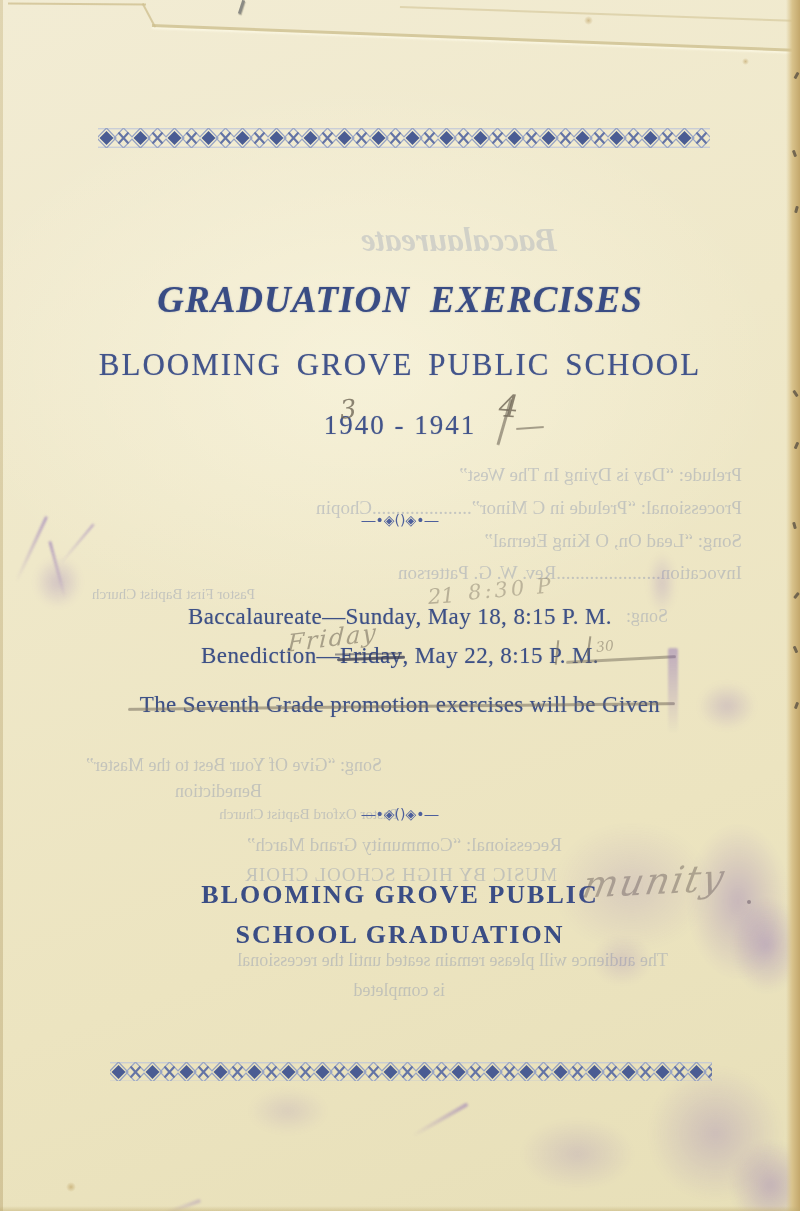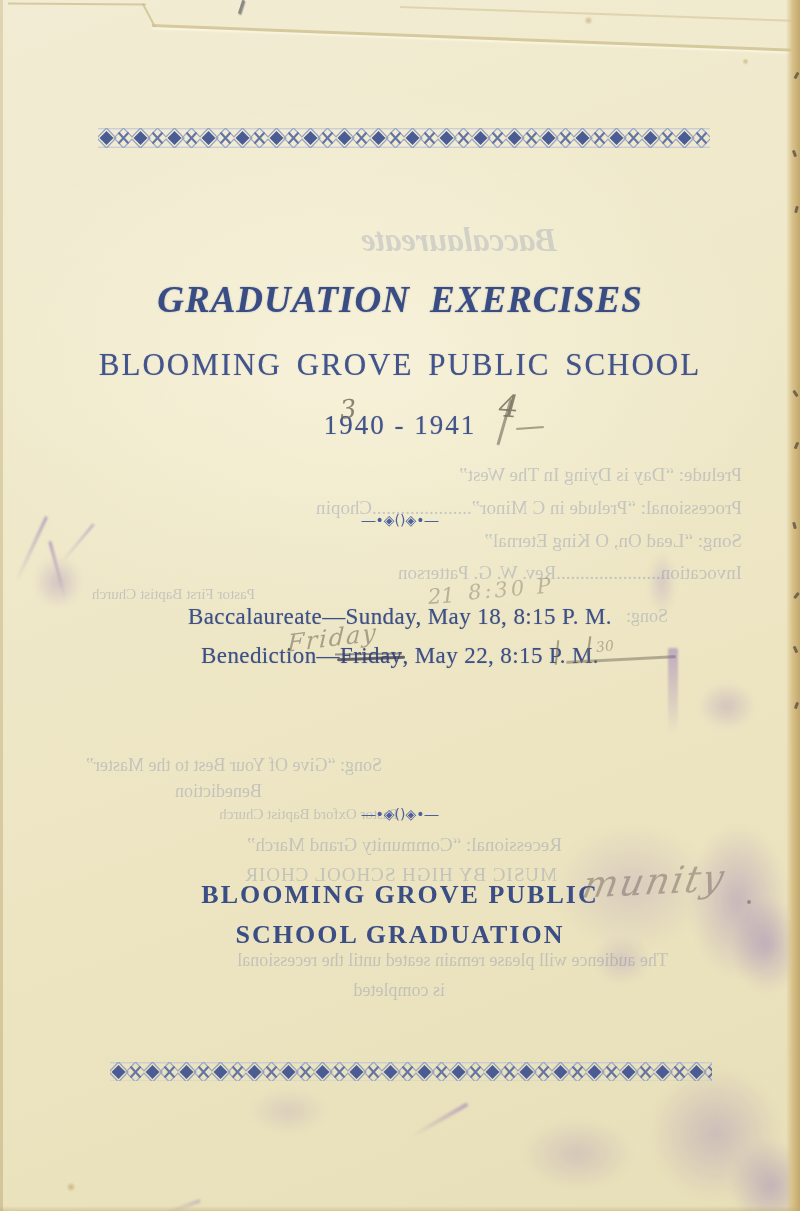--- a/index.html
+++ b/index.html
@@ -95,20 +95,21 @@
   <div class="abs school print">BLOOMING GROVE PUBLIC SCHOOL</div>
   <div class="abs title">GRADUATION EXERCISES</div>
   <div class="abs years print">1940 - 1941</div>
 
   <div class="abs ornament" style="top:512px;">―•◈()◈•―</div>
 
   <div class="abs sched print" style="top:604px;">Baccalaureate—Sunday, May 18, 8:15 P. M.</div>
   <div class="abs sched print" style="top:643px;">
     <span>Benediction—</span><span class="struck">Friday</span><span>, May 22, 8:15 P. M.</span>
   </div>
+  <div class="abs sched print" style="top:692px;"><span class="pstruck">The Seventh Grade promotion exercises will be Given</span></div>
 
   <div class="abs ornament" style="top:806px;">―•◈()◈•―</div>
 
   <div class="abs venue" style="top:880px;">BLOOMING GROVE PUBLIC</div>
   <div class="abs venue" style="top:920px;">SCHOOL GRADUATION</div>
 
   <div class="abs pencil" style="left:340px;top:394px;font-size:26px;transform:rotate(-5deg);">3</div>
   <div class="abs pencil" style="left:499px;top:388px;font-size:31px;transform:rotate(4deg);">4</div>
   <div class="pencil-line" style="left:503px;top:398px;width:2.5px;height:48px;transform:rotate(16deg);"></div>
   <div class="pencil-line" style="left:516px;top:427px;width:28px;height:2px;transform:rotate(-4deg);"></div>

